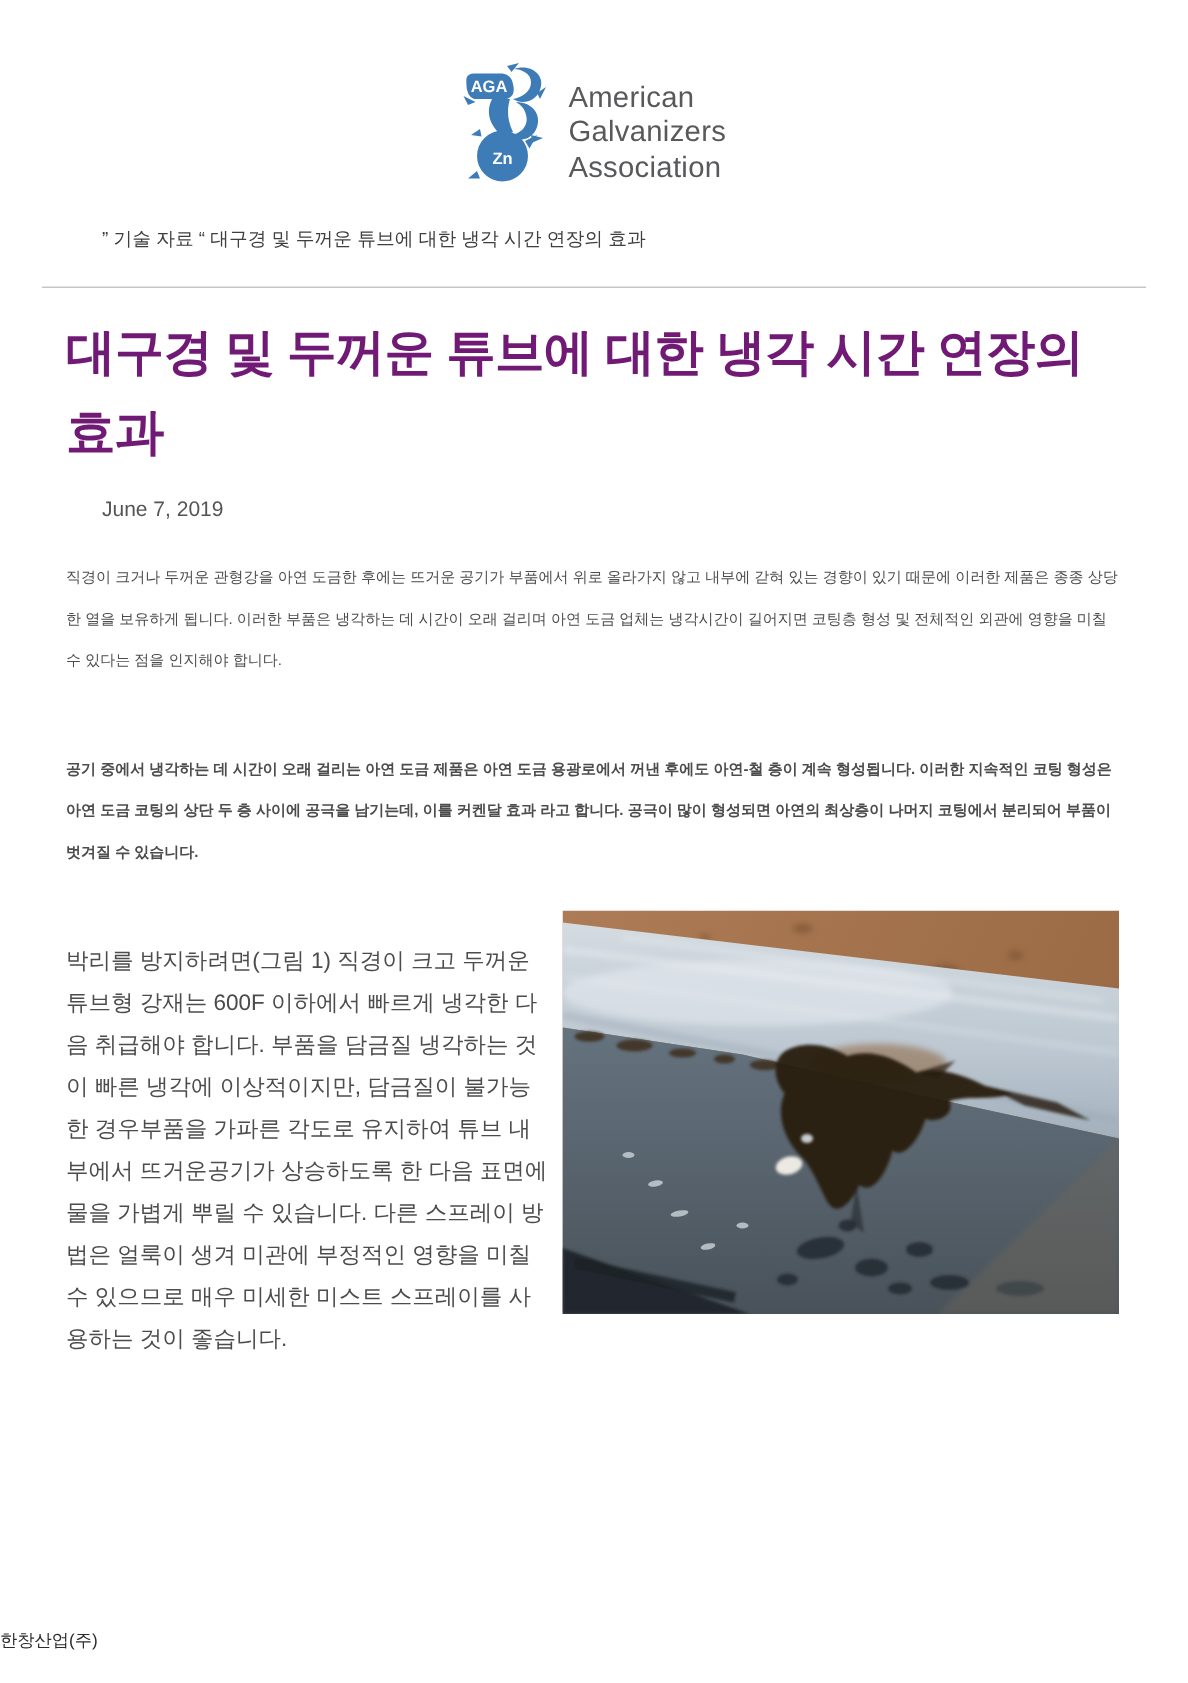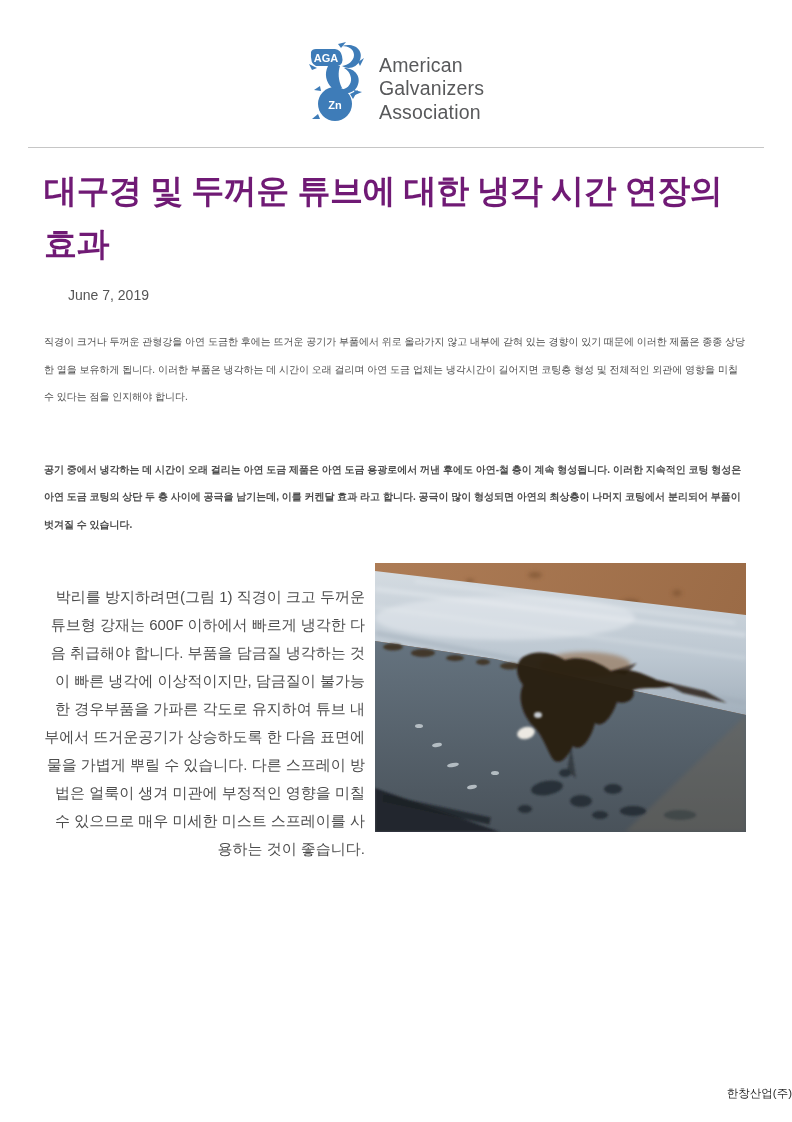--- a/index.html
+++ b/index.html
@@ -29,28 +29,28 @@
 
   
   .meta { margin: 14px 0 0 68px; font-size: 14px; color: #555; line-height: 22px; }
   .meta a { color: #2d35c8; text-decoration: underline; }
 
   
   .para { margin: 22px 44px 0 44px; font-size: 10px; line-height: 27.5px; color: #4c4c4c; }
   .para.second { margin-top: 45px; font-weight: bold; }
 
   
-  .fig-row { display: flex; margin: 25px 44px 0 44px; align-items: flex-start; text-align: right; }
+  .fig-row { display: flex; margin: 25px 44px 0 44px; align-items: flex-start; }
   .fig-row .para-col { width: 331px; padding-right: 10px; margin: 0; padding-top: 20px; font-size: 15px; line-height: 28px; color: #4c4c4c; }
   .figure { width: 371px; flex: 0 0 auto; }
   .photo { display: block; width: 371px; height: 269px; }
   .caption { margin-top: 9px; font-size: 12.5px; font-style: italic; color: #555; }
 
   
-  .footer { position: absolute; top: 1086px; left: 0; width: 100%; text-align: right; font-size: 11.5px; color: #2b2b2b; }
+  .footer { position: absolute; top: 1086px; left: 0; width: 100%; text-align: left; font-size: 11.5px; color: #2b2b2b; }
 </style>
 </head>
 <body>
 
 <div class="page">
 
   <div class="header">
     <svg class="logo-mark" viewBox="0 0 56 82" aria-hidden="true">
       <g fill="#3e7cb8">
 
@@ -74,20 +74,21 @@
       <text x="18" y="19.5" text-anchor="middle" font-size="11" font-weight="bold" fill="#ffffff" font-family="Liberation Sans, sans-serif">AGA</text>
       <text x="27" y="67" text-anchor="middle" font-size="11" font-weight="bold" fill="#ffffff" font-family="Liberation Sans, sans-serif">Zn</text>
     </svg>
     <div class="logo-name">
       <div>American</div>
       <div>Galvanizers</div>
       <div>Association</div>
     </div>
   </div>
 
+  <div class="breadcrumb">” 기술 자료 “ 대구경 및 두꺼운 튜브에 대한 냉각 시간 연장의 효과</div>
 
   <hr class="divider">
 
   <h1 class="title">대구경 및 두꺼운 튜브에 대한 냉각 시간 연장의 효과</h1>
 
   <div class="meta">
     <div>June 7, 2019</div>
   </div>
 
   <p class="para">직경이 크거나 두꺼운 관형강을 아연 도금한 후에는 뜨거운 공기가 부품에서 위로 올라가지 않고 내부에 갇혀 있는 경향이 있기 때문에 이러한 제품은 종종 상당한 열을 보유하게 됩니다. 이러한 부품은 냉각하는 데 시간이 오래 걸리며 아연 도금 업체는 냉각시간이 길어지면 코팅층 형성 및 전체적인 외관에 영향을 미칠 수 있다는 점을 인지해야 합니다.</p>

